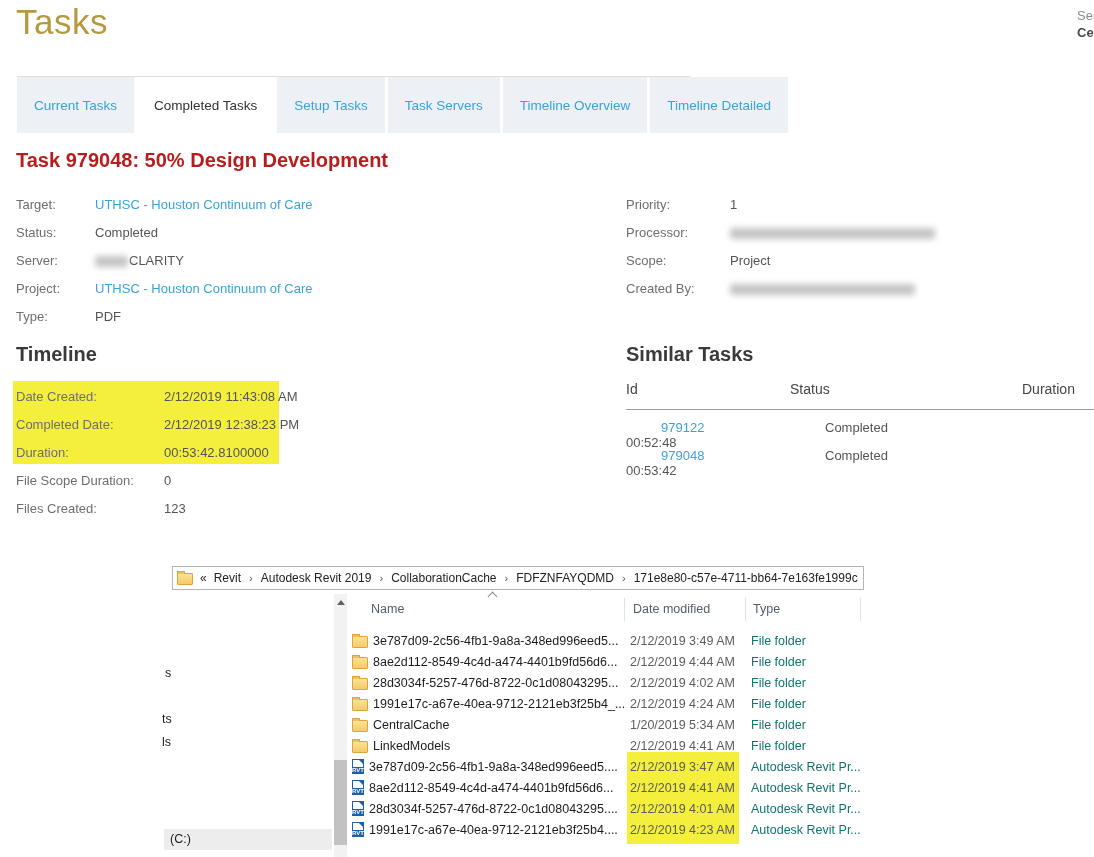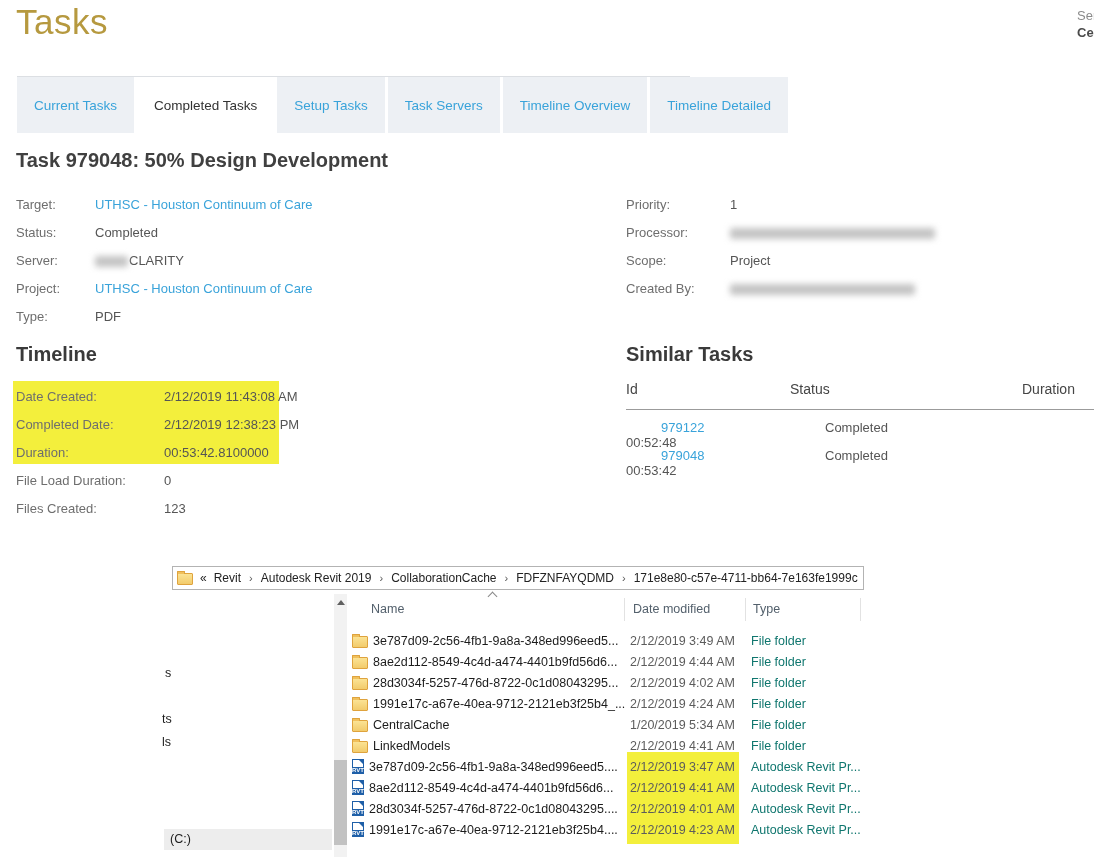--- a/index.html
+++ b/index.html
@@ -14,21 +14,21 @@
   .top-right { position:absolute; left:1077px; top:7px; font-size:13px; color:#8b8b8b; line-height:17px; white-space:nowrap; }
   .top-right .b2 { font-weight:700; color:#4a4a4a; }
 
   
   .tab-topline { position:absolute; left:17px; top:76px; width:673px; height:1px; background:#dcdfe3; }
   .tabs { position:absolute; left:17px; top:77px; height:56px; display:flex; gap:3px; }
   .tab { background:#edf0f4; color:#39a3da; font-size:13.5px; display:flex; align-items:center; padding:0 17px; cursor:pointer; white-space:nowrap; }
   .tab.active { background:#fff; color:#333; }
 
   
-  .task-heading { position:absolute; left:16px; top:149px; font-size:20px; font-weight:700; color:#404040; }
+  .task-heading { position:absolute; left:16px; top:149px; font-size:20px; font-weight:700; color:#b91c1c; }
   .fields { position:absolute; font-size:13px; }
   .frow { height:28px; display:flex; align-items:center;gap:27px; }
   .flabel { color:#6e6e6e; flex:0 0 auto; }
   .fvalue { color:#555; white-space:nowrap; }
   .fields-left  { left:16px;  top:190px; width:580px; }
   .fields-left .flabel { width:52px; }
   .fields-right { left:626px; top:190px; width:440px; }
   .fields-right .flabel { width:77px; }
   a.link { color:#39a3da; text-decoration:none; cursor:pointer; }
   .blur { display:inline-block; height:11px; border-radius:2px; background:#c4c4c4; filter:blur(3px); vertical-align:middle; }
@@ -173,21 +173,21 @@
       </div>
       <div class="frow">
         <span class="flabel">Completed Date:</span>
         <span class="fvalue"><span>2/12/2019 12:38:23 PM</span></span>
       </div>
       <div class="frow">
         <span class="flabel">Duration:</span>
         <span class="fvalue"><span>00:53:42.8100000</span></span>
       </div>
       <div class="frow">
-        <span class="flabel">File Load Duration:</span>
+        <span class="flabel">File Scope Duration:</span>
         <span class="fvalue"><span>0</span></span>
       </div>
       <div class="frow">
         <span class="flabel">Files Created:</span>
         <span class="fvalue"><span>123</span></span>
       </div>
     </div>
 
   <div class="section-heading similar-heading">Similar Tasks</div>
   <div class="st-h" id="st-h-id">Id</div>

